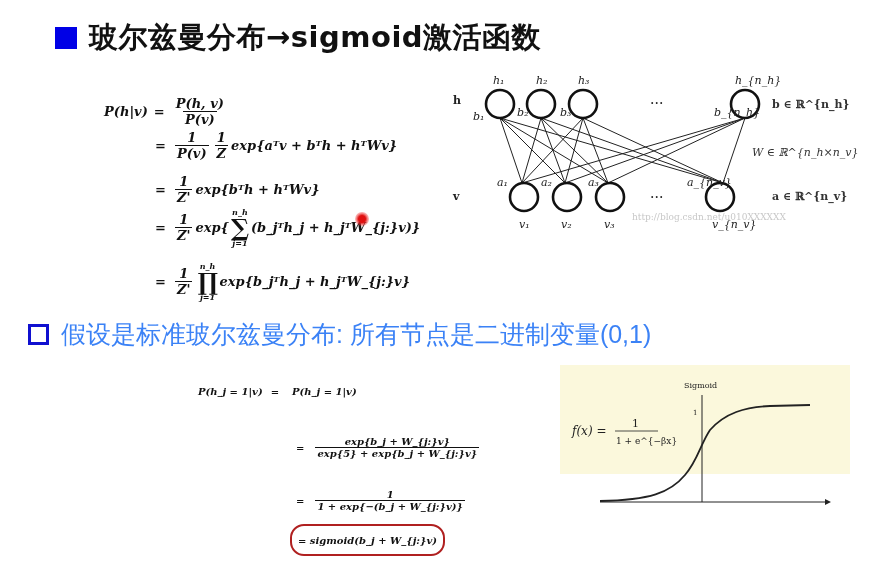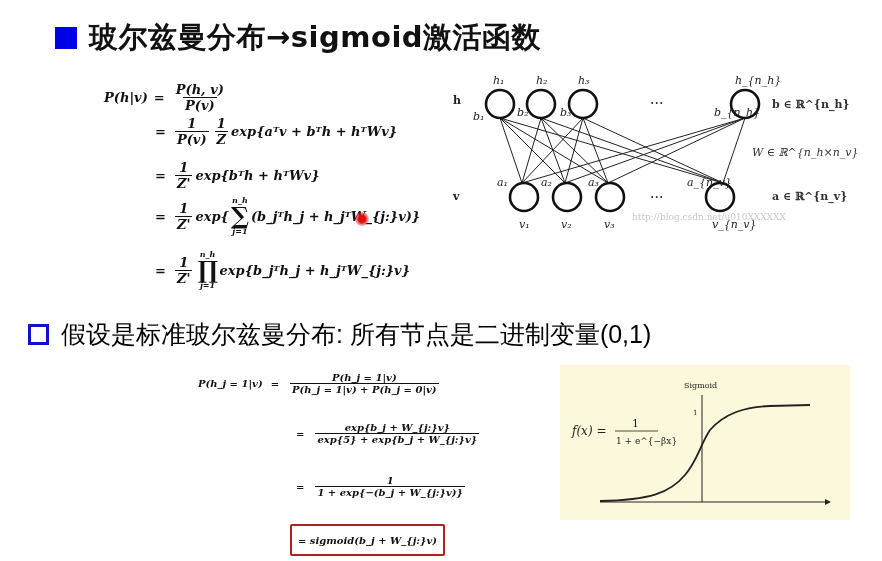--- a/index.html
+++ b/index.html
@@ -3,34 +3,34 @@
 <meta charset="utf-8">
 <style>
   html, body { margin:0; padding:0; }
   body { width:882px; height:561px; background:#ffffff; position:relative; overflow:hidden;
          font-family:"DejaVu Serif", serif; color:#111; }
   .abs { position:absolute; }
   .title { left:8px; top:18px; display:flex; align-items:center; font-family:"DejaVu Sans", sans-serif;
            font-weight:bold; font-size:29px; color:#111; letter-spacing:0.5px;margin-left:47px; }
   .title .bullet { width:22px; height:22px; background:#0000e6; margin-right:12px; display:inline-block; }
   .sub { left:28px; top:318px; display:flex; align-items:center; font-family:"Liberation Sans", sans-serif;
-         font-size:25px; color:#000000; }
+         font-size:25px; color:#3b82f6; }
   .sub .hbox { width:15px; height:15px; border:3px solid #1010d0; margin-right:12px; display:inline-block; box-sizing:content-box; }
   .math { font-family:"DejaVu Serif", serif; font-style:italic; font-weight:bold; font-size:13px; white-space:nowrap; }
   .eqline { position:absolute; display:flex; align-items:center; }
-  .frac { display:inline-flex; flex-direction:column; align-items:center; vertical-align:middle; margin:2px 3px; }
+  .frac { display:inline-flex; flex-direction:column; align-items:center; vertical-align:middle; margin:16px 3px; }
   .frac .num { padding:0 2px; }
   .frac .den { border-top:1.3px solid #111; padding:0 2px; }
   .bigop { display:inline-flex; flex-direction:column; align-items:center; margin:0 2px; vertical-align:middle; }
   .bigop .op { font-size:24px; font-style:normal; line-height:22px; }
   .bigop .lim { font-size:8px; line-height:9px; }
   .m2 { font-size:10px; }
-  .highlight { border:2px solid #b02020; border-radius:2px; padding:0 6px; }
+  .highlight { border:2px solid #b02020; border-radius:14px; padding:0 6px; }
   .cursor-dot { width:14px; height:14px; border-radius:50%; background:radial-gradient(circle,#e01010 35%,rgba(240,60,60,0.5) 60%,rgba(255,180,180,0) 100%); }
-  .sig-panel { left:560px; top:365px; width:290px; height:155px; background:#fbf8dc; }
+  .sig-panel { left:560px; top:365px; width:290px; height:109px; background:#fbf8dc; }
   svg text { font-family:"DejaVu Serif", serif; }
 </style>
 </head>
 <body>
 
 <div class="abs title">
   <span class="bullet"></span>
   <span>玻尔兹曼分布→sigmoid激活函数</span>
 </div>
 
@@ -166,21 +166,20 @@
   <span class="hbox"></span>
   <span>假设是标准玻尔兹曼分布: 所有节点是二进制变量(0,1)</span>
 </div>
 
 <div>
   <div class="eqline math m2" style="left:198px; top:370px;">
     <span>P(h_j = 1|v)</span>
     <span style="font-style:normal;margin:0 8px;">=</span>
     <span class="frac">
       <span class="num">P(h_j = 1|v)</span>
-      <span class="den">P(h_j = 1|v) + P(h_j = 0|v)</span>
     </span>
   </div>
   <div class="eqline math m2" style="left:296px; top:420px;">
     <span style="font-style:normal;margin-right:8px;">=</span>
     <span class="frac">
       <span class="num">exp{b_j + W_{j:}v}</span>
       <span class="den">exp{5} + exp{b_j + W_{j:}v}</span>
     </span>
   </div>
   <div class="eqline math m2" style="left:296px; top:473px;">

